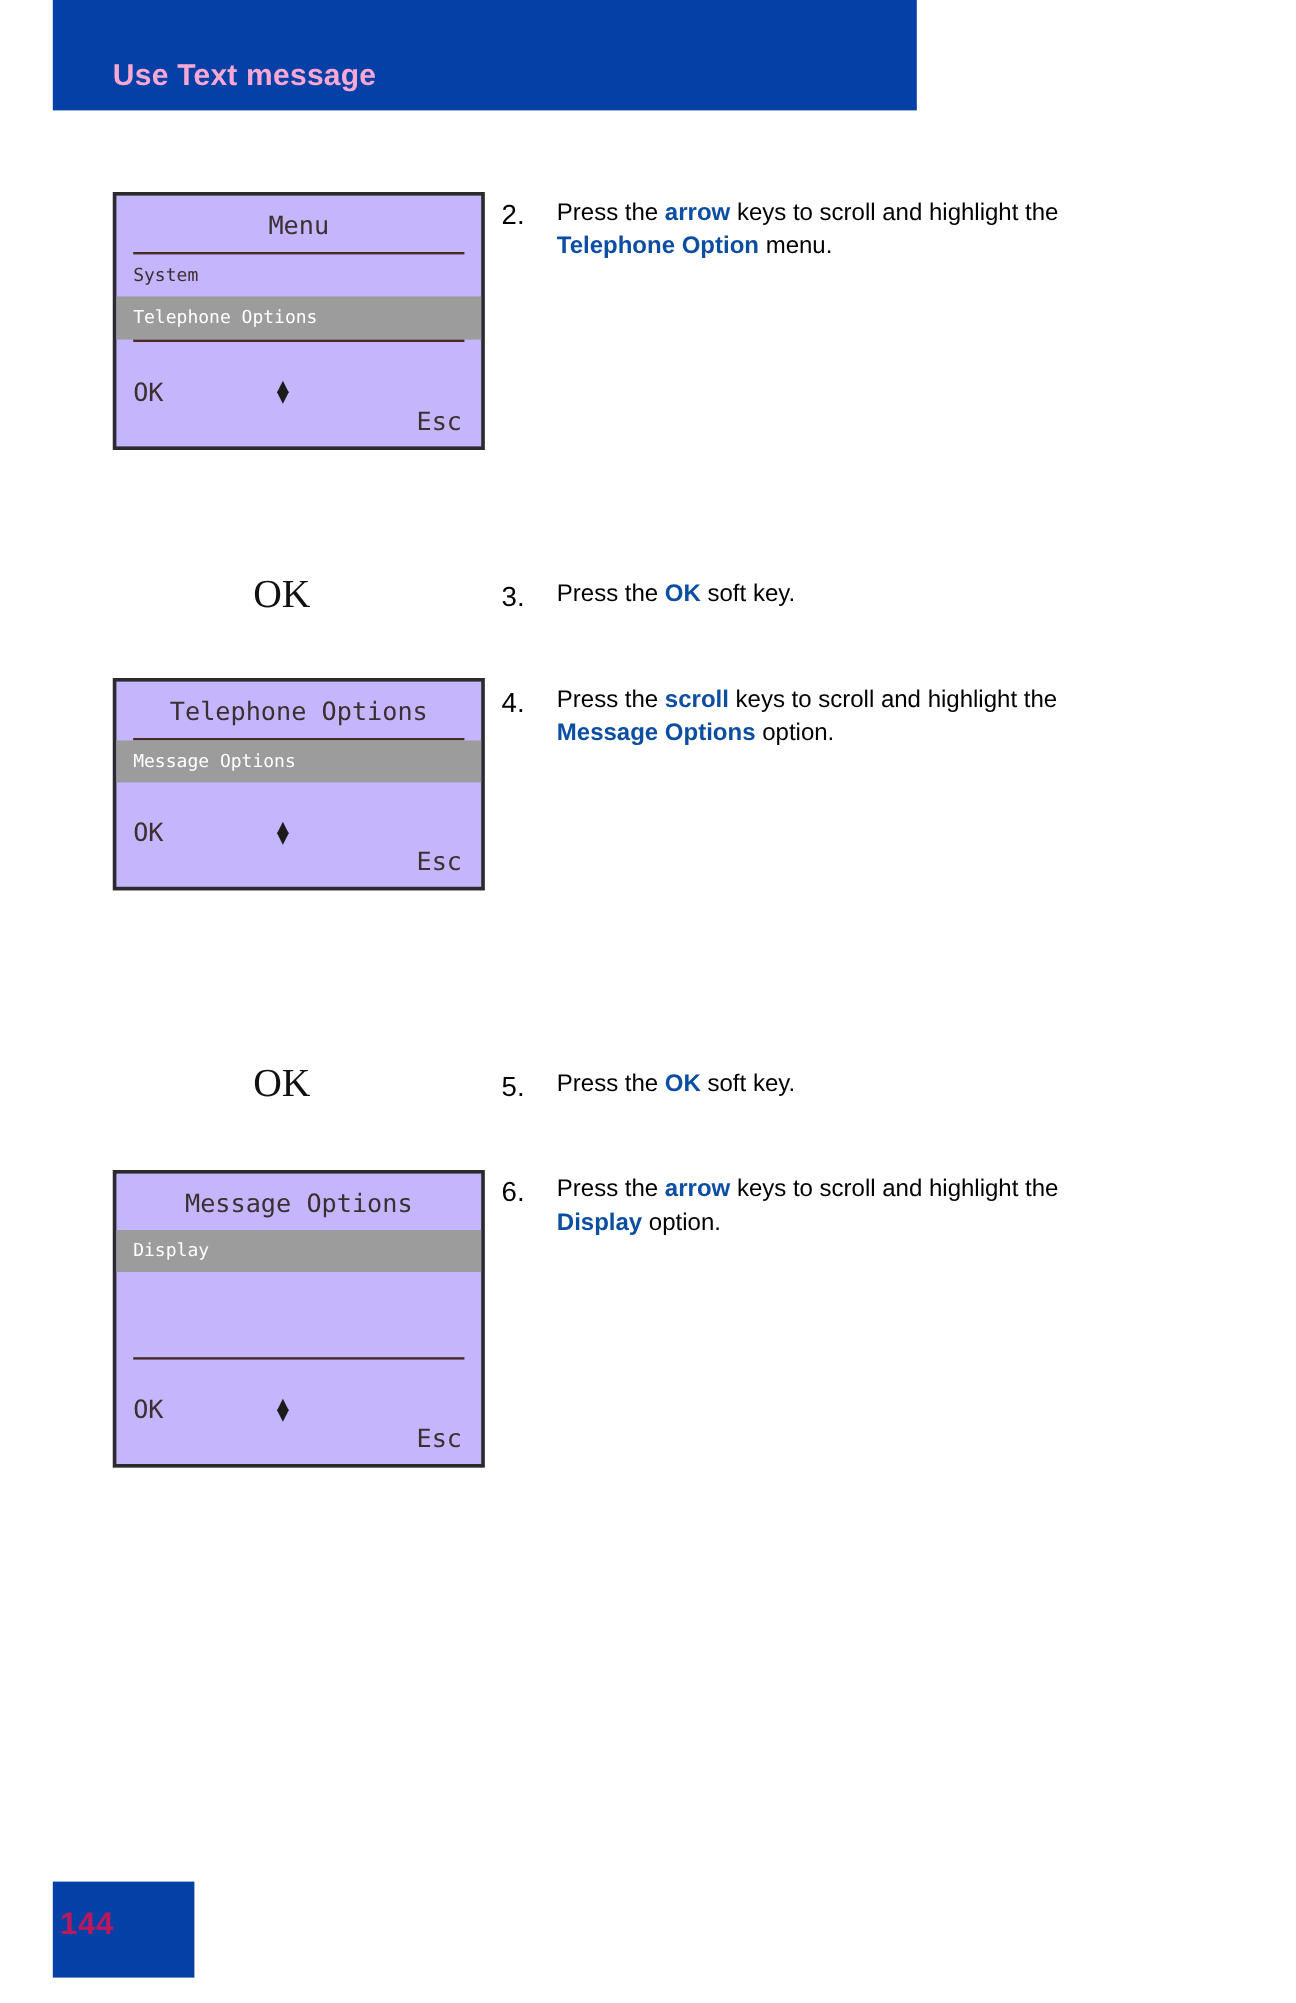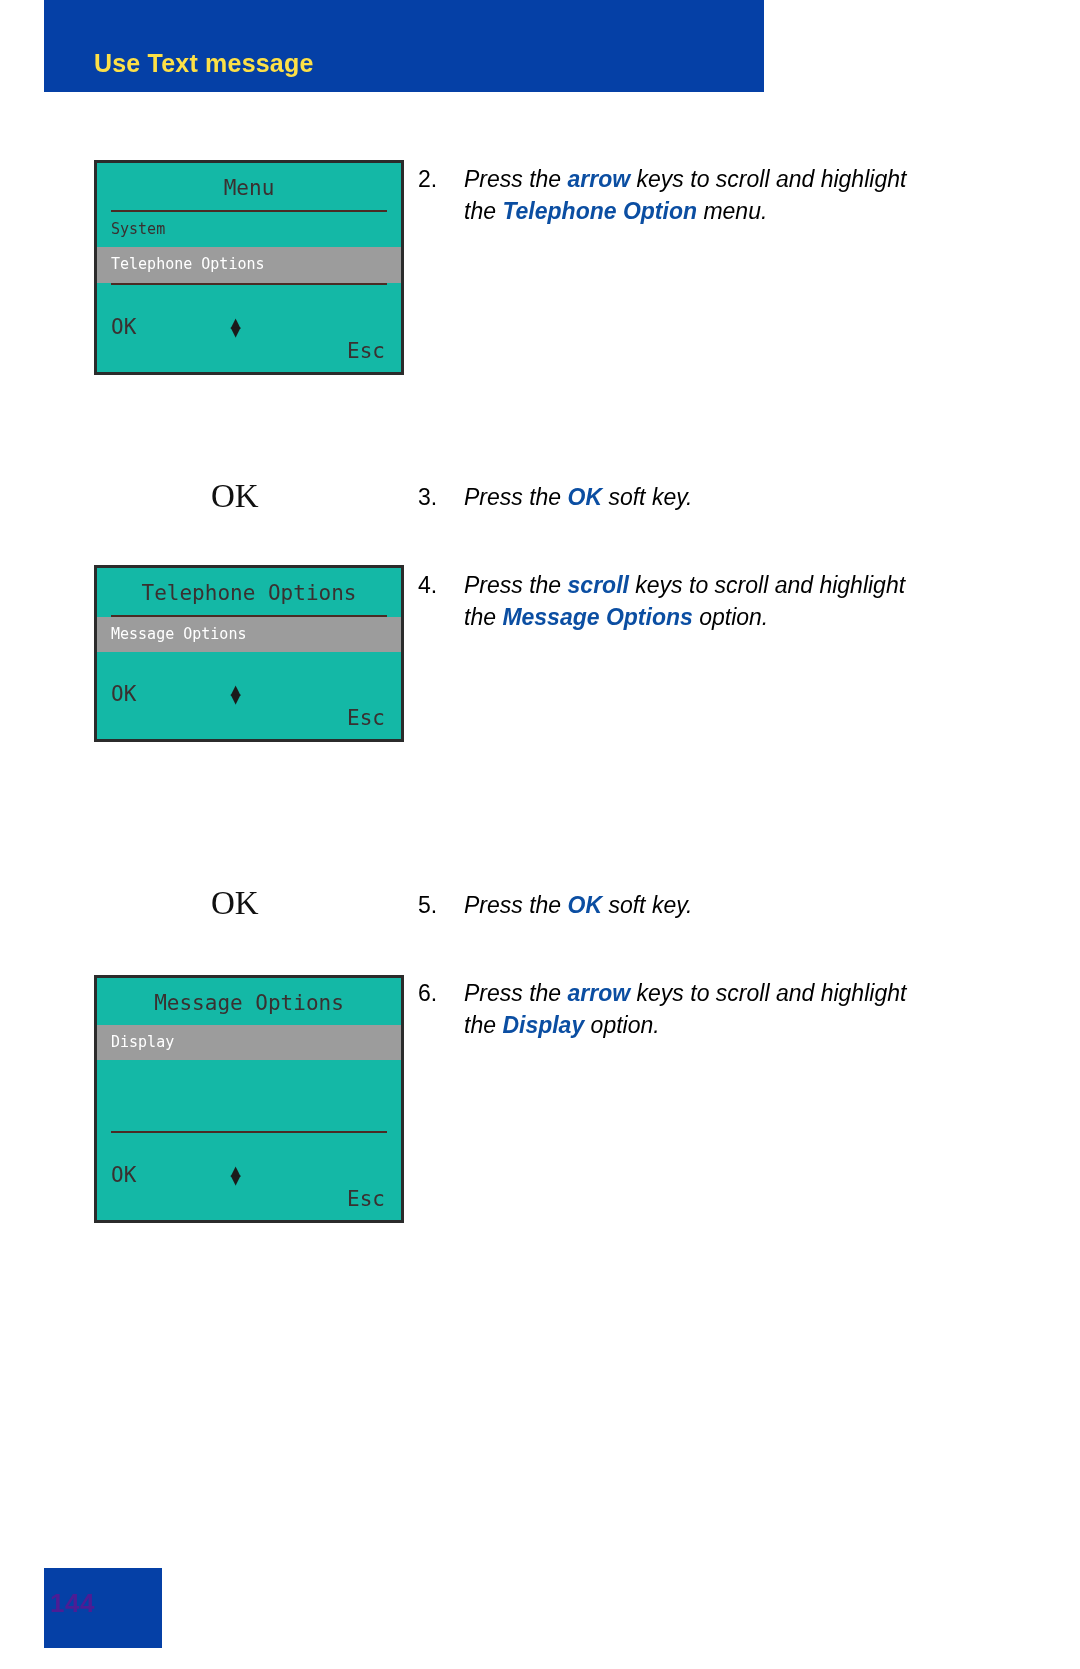--- a/index.html
+++ b/index.html
@@ -21,41 +21,41 @@
     left: 44px;
     top: 0;
     width: 720px;
     height: 92px;
     background: #0540a6;
   }
   .header-title {
     position: absolute;
     left: 50px;
     bottom: 14px;
-    color: #fde047;
+    color: #f9a8d4;
     font-size: 25px;
     font-weight: bold;
     letter-spacing: 0.2px;
     white-space: nowrap;
   }
 
   
   .content {
     position: absolute;
     left: 0;
     top: 0;
     width: 1080px;
     height: 1669px;
   }
 
   
   .lcd {
     position: absolute;
     width: 310px;
-    background: #14b8a6;
+    background: #c4b5fd;
     border: 3px solid #2b2b2b;
     box-sizing: border-box;
     font-family: "DejaVu Sans Mono", "Liberation Mono", monospace;
     padding: 0;
   }
   .lcd-title {
     text-align: center;
     font-size: 21px;
     color: #3a3030;
     padding: 13px 0 10px 0;
@@ -127,45 +127,44 @@
     align-items: flex-start;
   }
   .step-num {
     width: 46px;
     flex: 0 0 46px;
     font-size: 23px;
     color: #000000;
     line-height: 1.38;
   }
   .step-text {
-    font-size: 23px;
+    font-size: 20px;
     color: #000000;
     line-height: 1.38;
     max-width: 470px;
-    font-style: italic;
   }
   .step-text b {
     color: #0b4ea2;
     font-weight: bold;
   }
 
   
   .footer-block {
     position: absolute;
     left: 44px;
     top: 1568px;
     width: 118px;
     height: 80px;
     background: #0540a6;
   }
   .footer-pageno {
     position: absolute;
     left: 50px;
     top: 1588px;
-    color: #4c1d95;
+    color: #be185d;
     font-size: 26px;
     font-weight: bold;
     letter-spacing: 0.5px;
   }
 </style>
 </head>
 <body>
 
 <div class="content">
 

